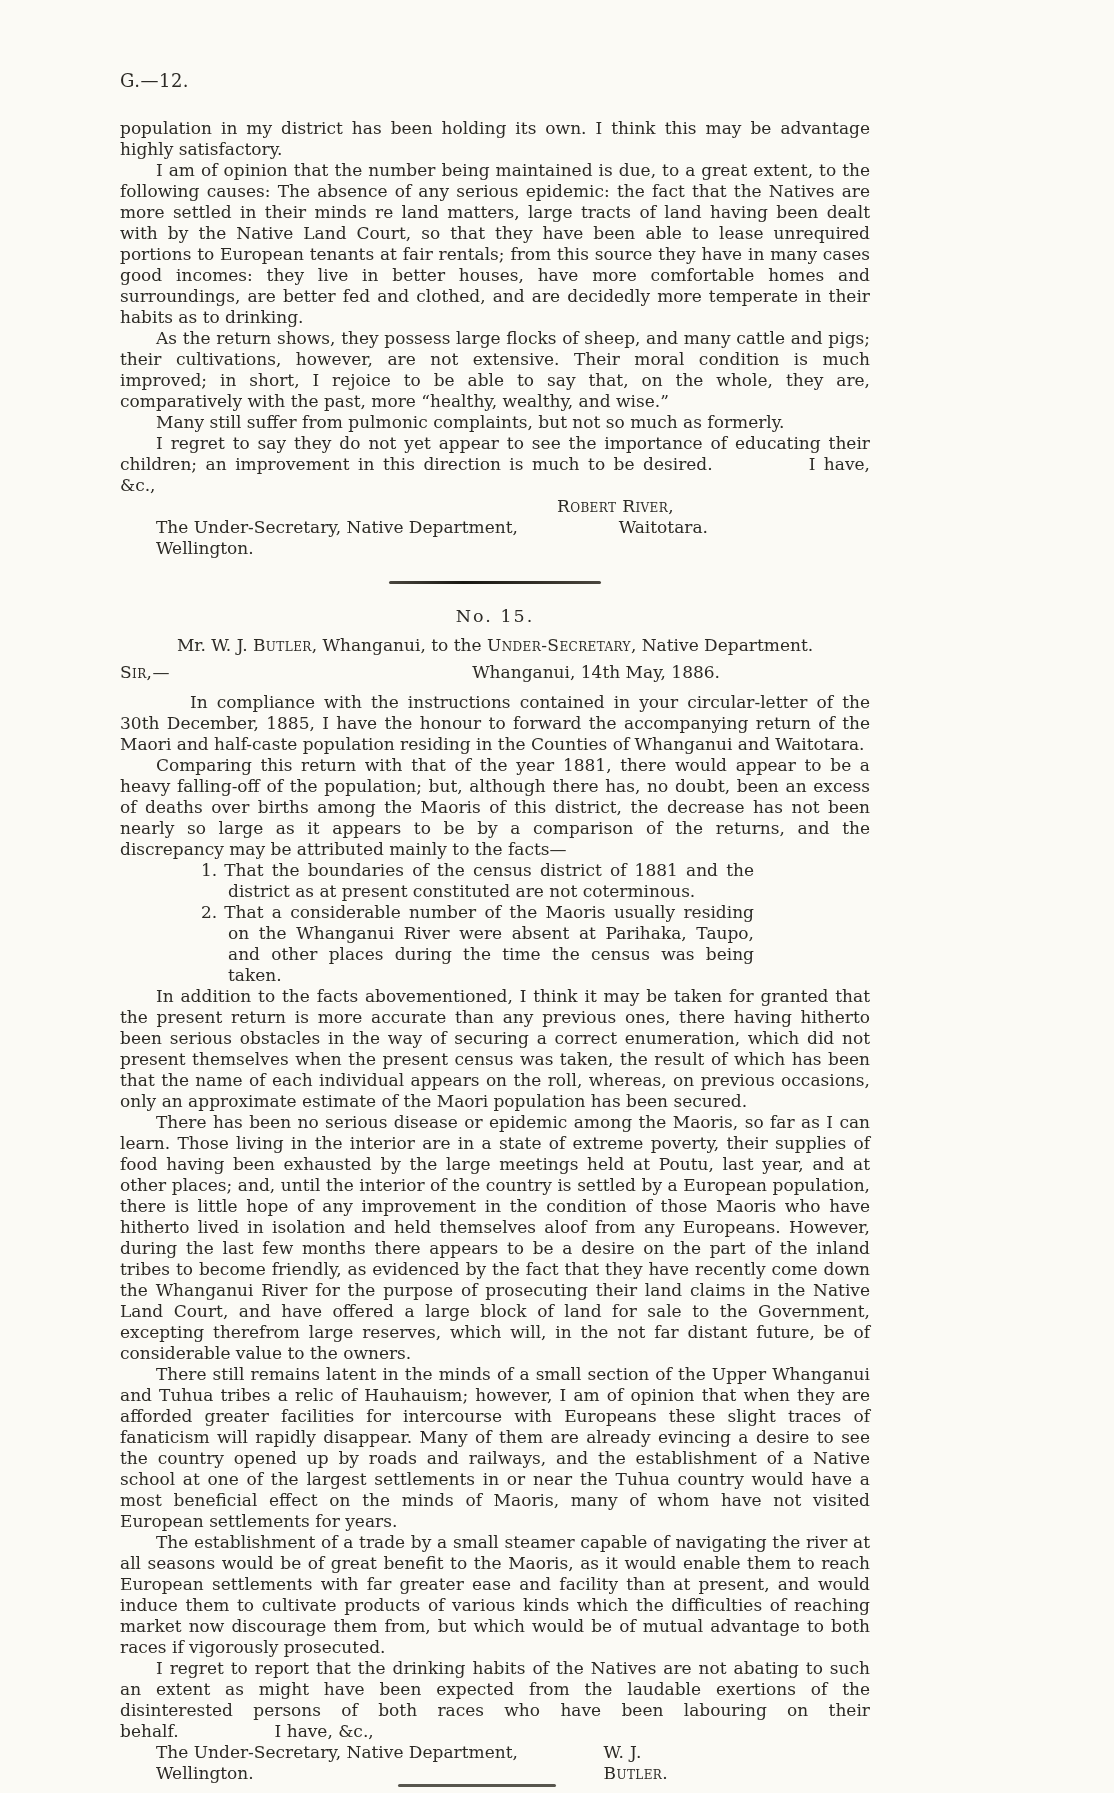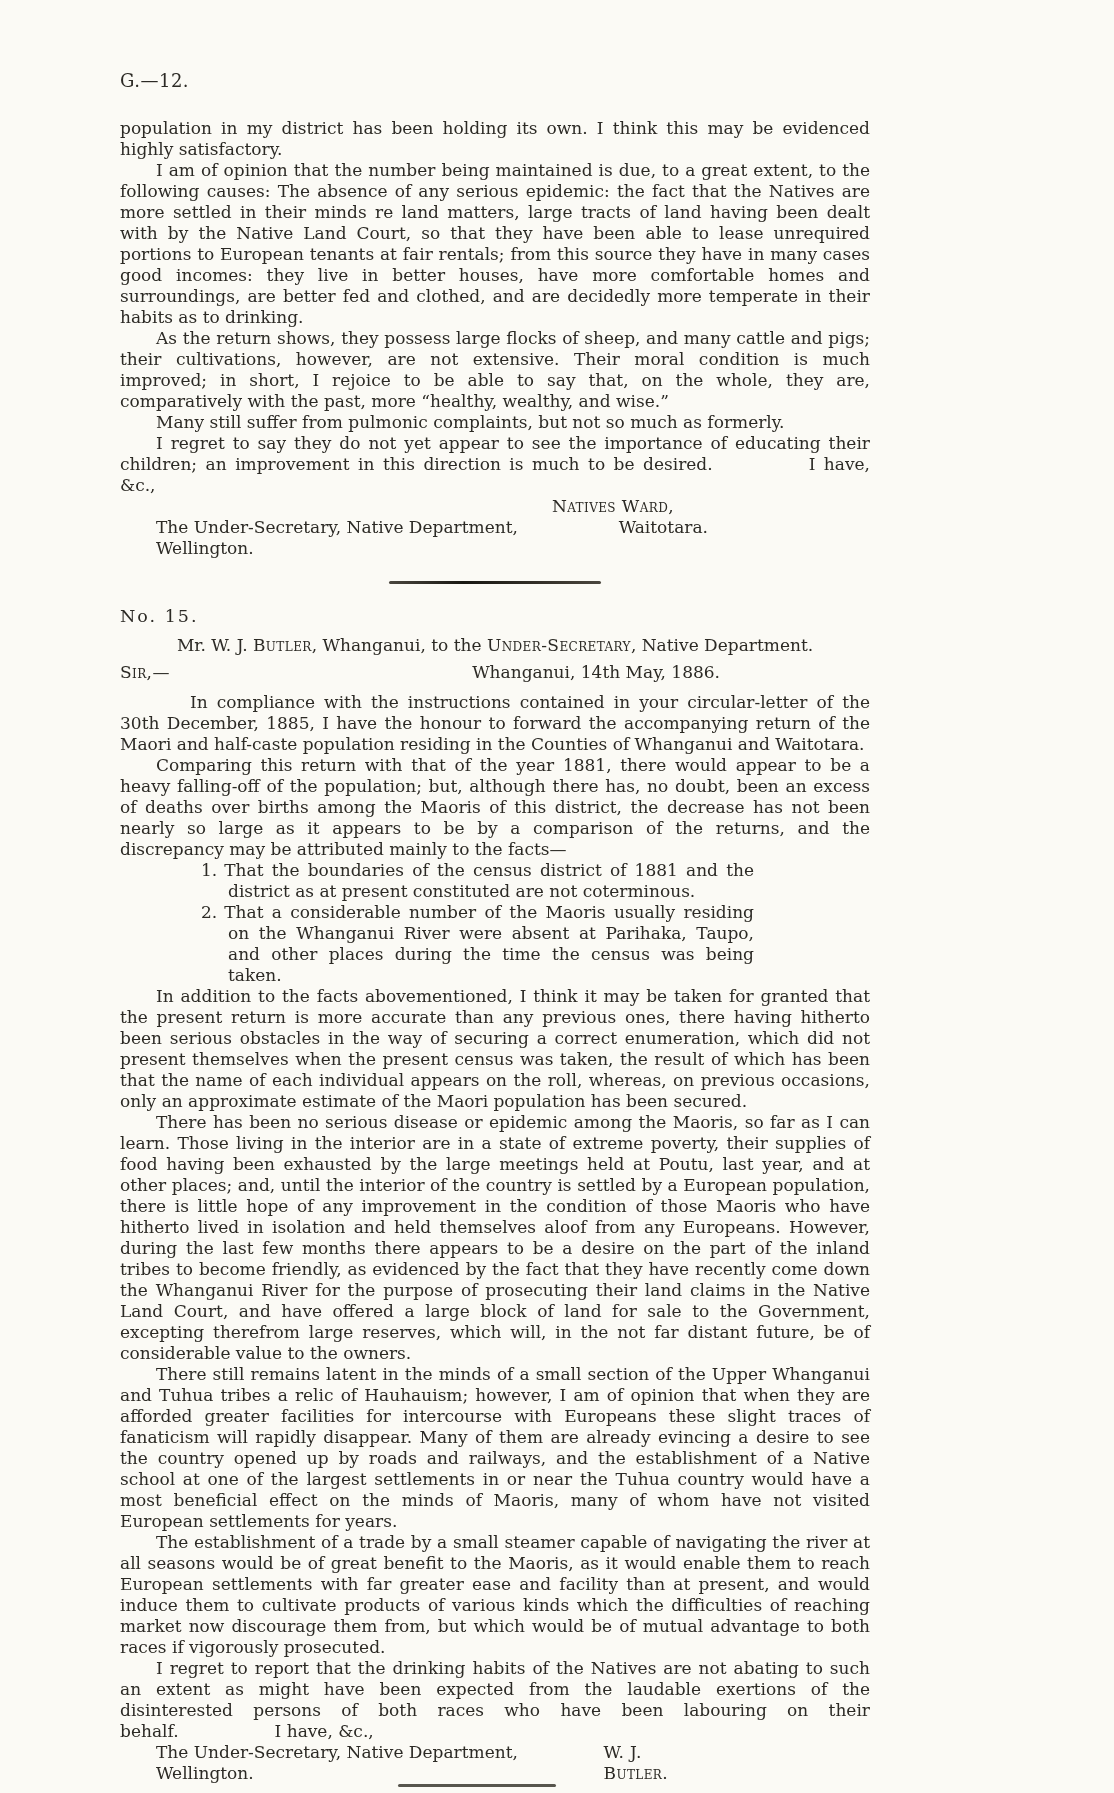--- a/index.html
+++ b/index.html
@@ -67,20 +67,21 @@
     width: 212px;
     height: 3px;
     margin: 22px auto 20px auto;
     background: linear-gradient(90deg, #4a463e 0%, #191813 35%, #332f28 70%, #4a463e 100%);
     border-radius: 2px;
   }
   .letter-number {
     margin: 0 0 6px 0;
     font-size: 17.5px;
     font-weight: normal;
+    text-align: center;
     letter-spacing: 2px;
     line-height: 24px;
   }
   .letter-heading {
     margin: 0 0 4px 0;
     font-size: 17px;
     line-height: 23px;
     text-align: center;
   }
   .salutation-row {
@@ -113,27 +114,27 @@
 </head>
 <body>
 
 <div class="page">
 
   <header class="page-header">
     <span class="doc-ref">G.—12.</span>
   </header>
 
   <section>
-    <p class="para noindent">population in my district has been holding its own. I think this may be evidenced highly satisfactory.</p>
+    <p class="para noindent">population in my district has been holding its own. I think this may be advantage highly satisfactory.</p>
     <p class="para">I am of opinion that the number being maintained is due, to a great extent, to the following causes: The absence of any serious epidemic: the fact that the Natives are more settled in their minds re land matters, large tracts of land having been dealt with by the Native Land Court, so that they have been able to lease unrequired portions to European tenants at fair rentals; from this source they have in many cases good incomes: they live in better houses, have more comfortable homes and surroundings, are better fed and clothed, and are decidedly more temperate in their habits as to drinking.</p>
     <p class="para">As the return shows, they possess large flocks of sheep, and many cattle and pigs; their cultivations, however, are not extensive. Their moral condition is much improved; in short, I rejoice to be able to say that, on the whole, they are, comparatively with the past, more “healthy, wealthy, and wise.”</p>
     <p class="para">Many still suffer from pulmonic complaints, but not so much as formerly.</p>
     <p class="para"><span>I regret to say they do not yet appear to see the importance of educating their children; an improvement in this direction is much to be desired.</span><span class="valediction">I have, &amp;c.,</span></p>
     <div class="sig-name-row">
-      <span class="smallcaps">Natives Ward,</span>
+      <span class="smallcaps">Robert River,</span>
     </div>
     <div class="closing-row">
       <span class="addressee">The Under-Secretary, Native Department, Wellington.</span>
       <span class="sig-right">Waitotara.</span>
     </div>
   </section>
 
   <div class="divider"></div>
 
   <section>

